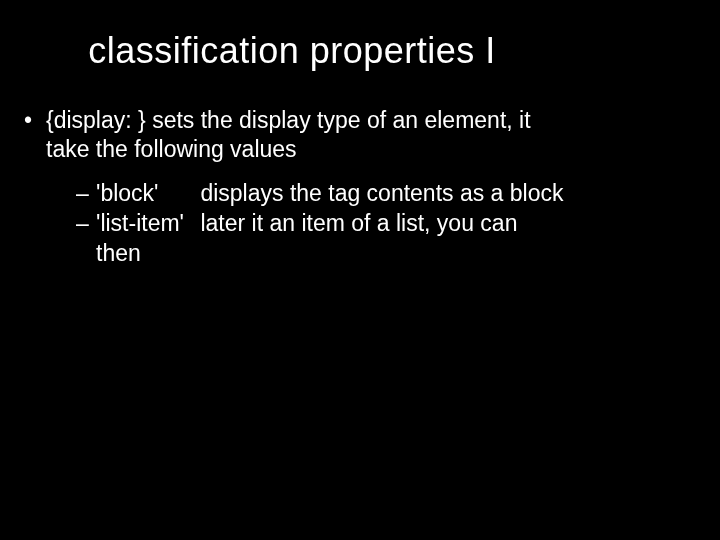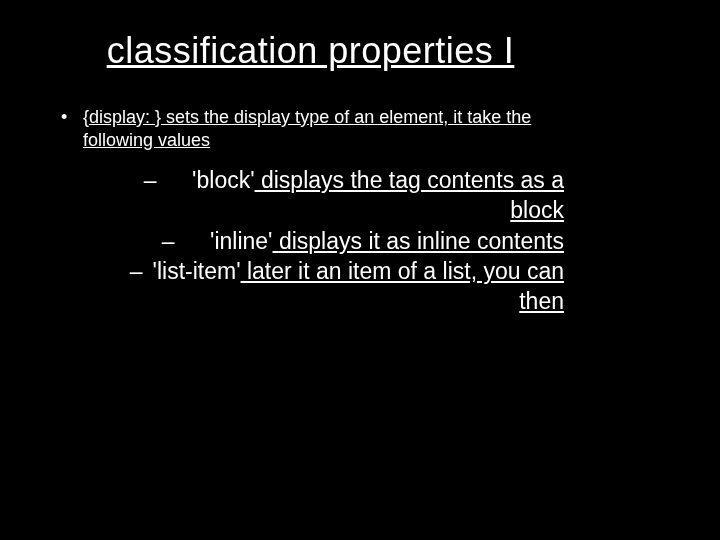--- a/index.html
+++ b/index.html
@@ -9,46 +9,44 @@
     height: 540px;
     background: #000;
     color: #fff;
     font-family: Arial, Helvetica, sans-serif;
     overflow: hidden;
   }
   .slide {
     width: 600px;
     height: 540px;
     box-sizing: border-box;
-    padding: 24px 36px 20px 57px;
-    text-decoration: underline;
+    padding: 24px 36px 20px 20px;
   }
   .title {
     text-align: center;
     font-size: 36px;
     font-weight: 400;
     margin: 6px 0 34px 0;
     letter-spacing: 0.5px;
   }
   .top-item {
-    font-size: 18px;
+    font-size: 23px;
     line-height: 1.25;
     margin: 0 0 14px 0;
     padding-left: 26px;
     text-indent: -22px;
   }
   .top-item .bullet {
     display: inline-block;
     width: 22px;
     text-indent: 0;
   }
   .sub-list {
     margin: 0;
     padding-left: 56px;
-    text-align: right;
   }
   .sub-item {
     font-size: 23px;
     line-height: 1.32;
     padding-left: 20px;
     text-indent: -20px;
     margin: 0;
   }
   .sub-item .dash {
     display: inline-block;
@@ -82,23 +80,20 @@
   <p class="top-item">
     <span class="bullet">•</span><span>{display: } sets the display type of an element, it take the following values</span>
   </p>
 
   <div class="sub-list">
 
     <p class="sub-item">
       <span class="dash">–</span><span class="value">'block'</span> <span>displays the tag contents as a block</span>
     </p>
 
-    <p class="sub-item">
-      <span class="dash">–</span><span class="value">'inline'</span> <span>displays it as inline contents</span>
-    </p>
 
     <p class="sub-item">
       <span class="dash">–</span><span class="value">'list-item'</span> <span>later it an item of a list, you can then</span>
     </p>
 
 
 
 
   </div>
 

